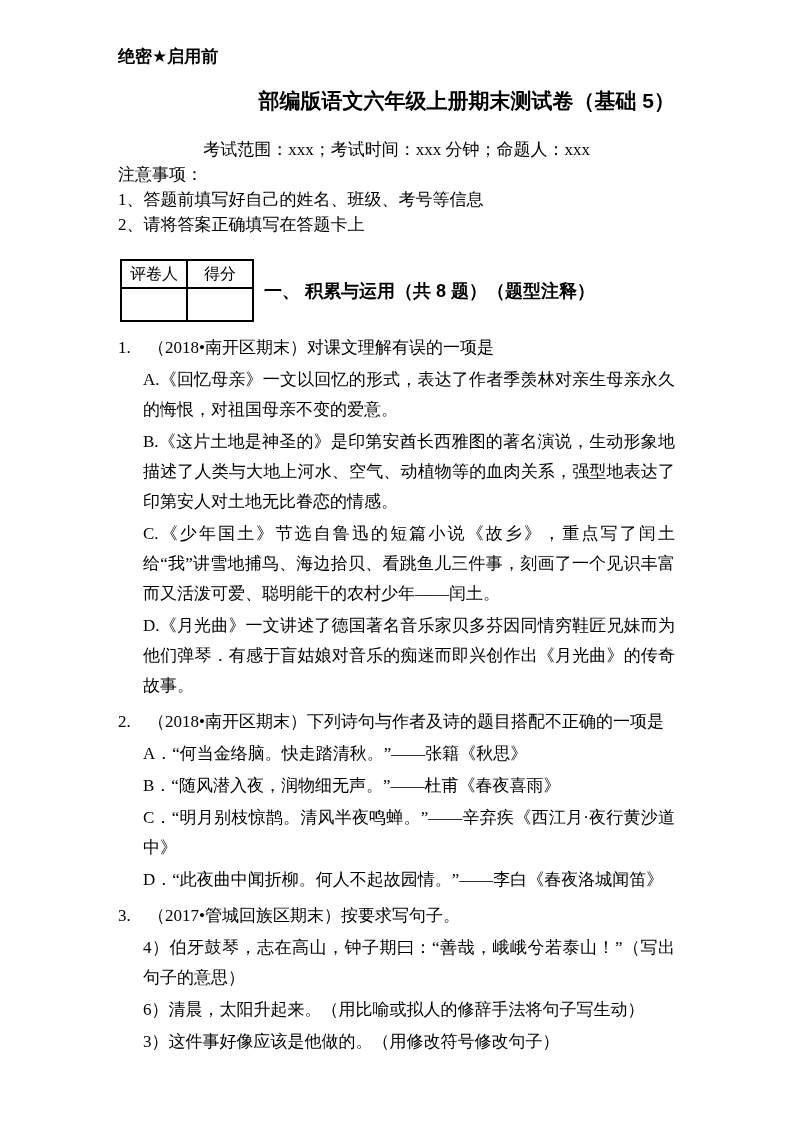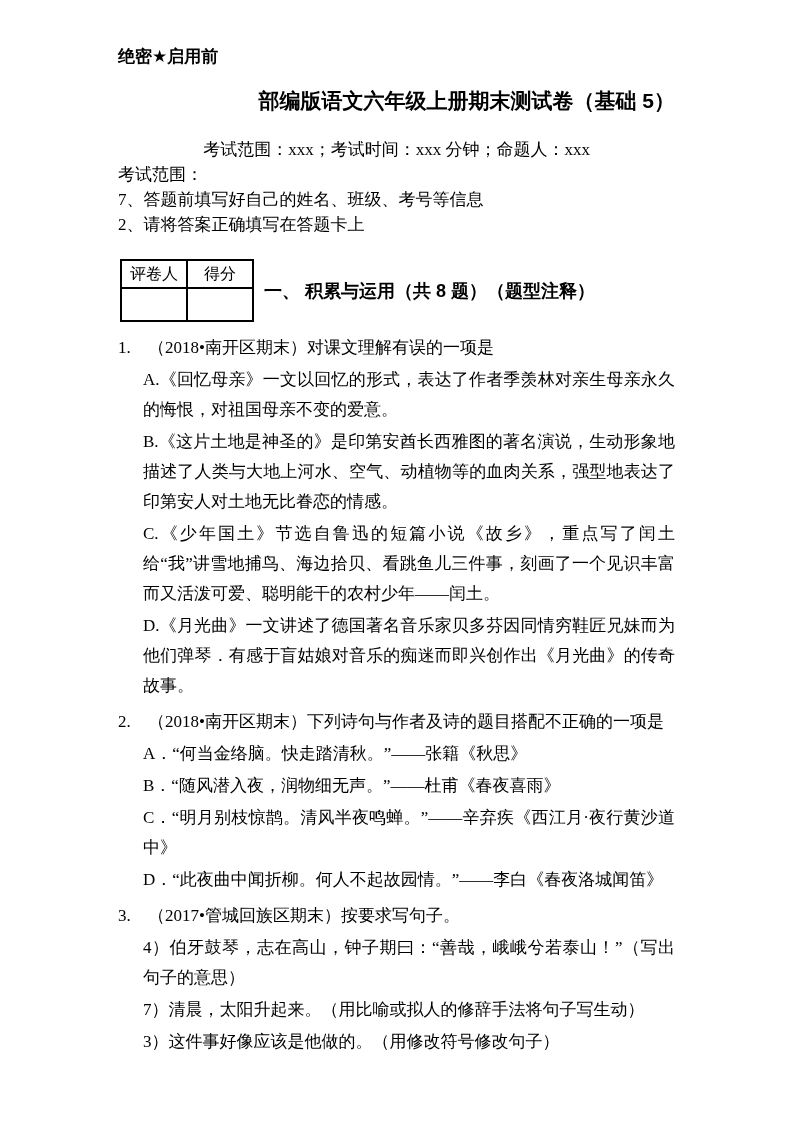--- a/index.html
+++ b/index.html
@@ -113,22 +113,22 @@
 <div class="page">
   <div class="content">
 
     <div class="secret">绝密★启用前</div>
 
     <div class="title">部编版语文六年级上册期末测试卷（基础 5）</div>
 
     <div class="exam-info">考试范围：xxx；考试时间：xxx 分钟；命题人：xxx</div>
 
     <div class="notice">
-      <div>考试范围：</div>
-      <div>7、答题前填写好自己的姓名、班级、考号等信息</div>
+      <div>注意事项：</div>
+      <div>1、答题前填写好自己的姓名、班级、考号等信息</div>
       <div>2、请将答案正确填写在答题卡上</div>
     </div>
 
     <div class="section-row">
       <table class="score-table">
         <tbody>
             <tr>
           <td class="hdr">评卷人</td>
           <td class="hdr">得分</td>
         </tr>
@@ -164,19 +164,19 @@
         <div class="option">C．“明月别枝惊鹊。清风半夜鸣蝉。”——辛弃疾《西江月·夜行黄沙道中》</div>
         <div class="option">D．“此夜曲中闻折柳。何人不起故园情。”——李白《春夜洛城闻笛》</div>
       </div>
 
       <div class="question">
         <div class="stem-row">
           <span class="qnum">3.</span>
           <span class="stem">（2017•管城回族区期末）按要求写句子。</span>
         </div>
         <div class="option">4）伯牙鼓琴，志在高山，钟子期曰：“善哉，峨峨兮若泰山！”（写出句子的意思）</div>
-        <div class="option">7）清晨，太阳升起来。（用比喻或拟人的修辞手法将句子写生动）</div>
+        <div class="option">6）清晨，太阳升起来。（用比喻或拟人的修辞手法将句子写生动）</div>
         <div class="option">3）这件事好像应该是他做的。（用修改符号修改句子）</div>
       </div>
 
     </div>
   </div>
 </div>
 
 </body></html>

